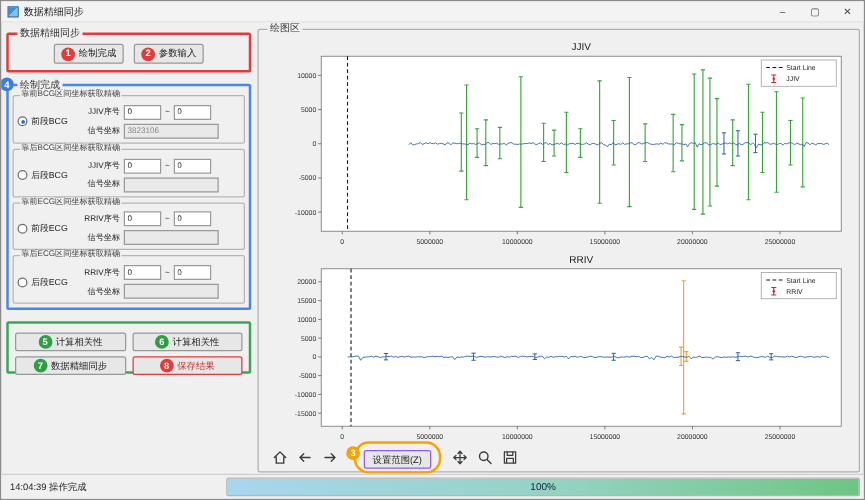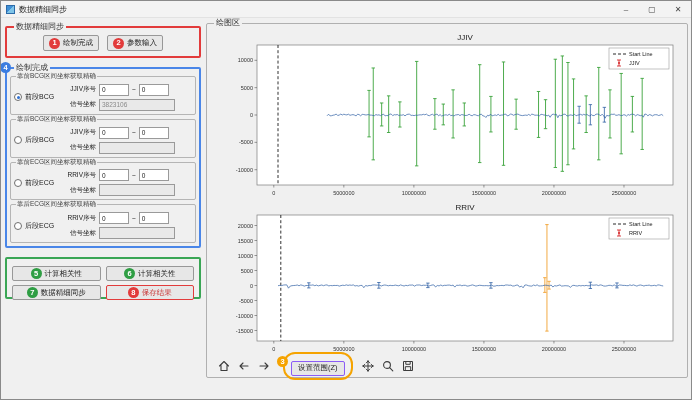--- a/index.html
+++ b/index.html
@@ -452,13 +452,19 @@
         <span class="tool-icon">
           <svg width="12" height="12" viewBox="0 0 12 12" fill="none" stroke="#3c3c3c" stroke-width="1" stroke-linejoin="round">
               <rect x="1.5" y="1.5" width="9" height="9"></rect>
               <path d="M3.8 1.5 v2.8 h4.4 v-2.8 M3.3 10.5 v-3.8 h5.4 v3.8"></path>
             </svg>
         </span>
       </div>
     </div>
   </div>
 
+  <div class="statusbar">
+    <span class="status-msg">14:04:39 操作完成</span>
+    <div class="progress">
+      <span>100%</span>
+    </div>
+  </div>
 </div>
 
 </body></html>

